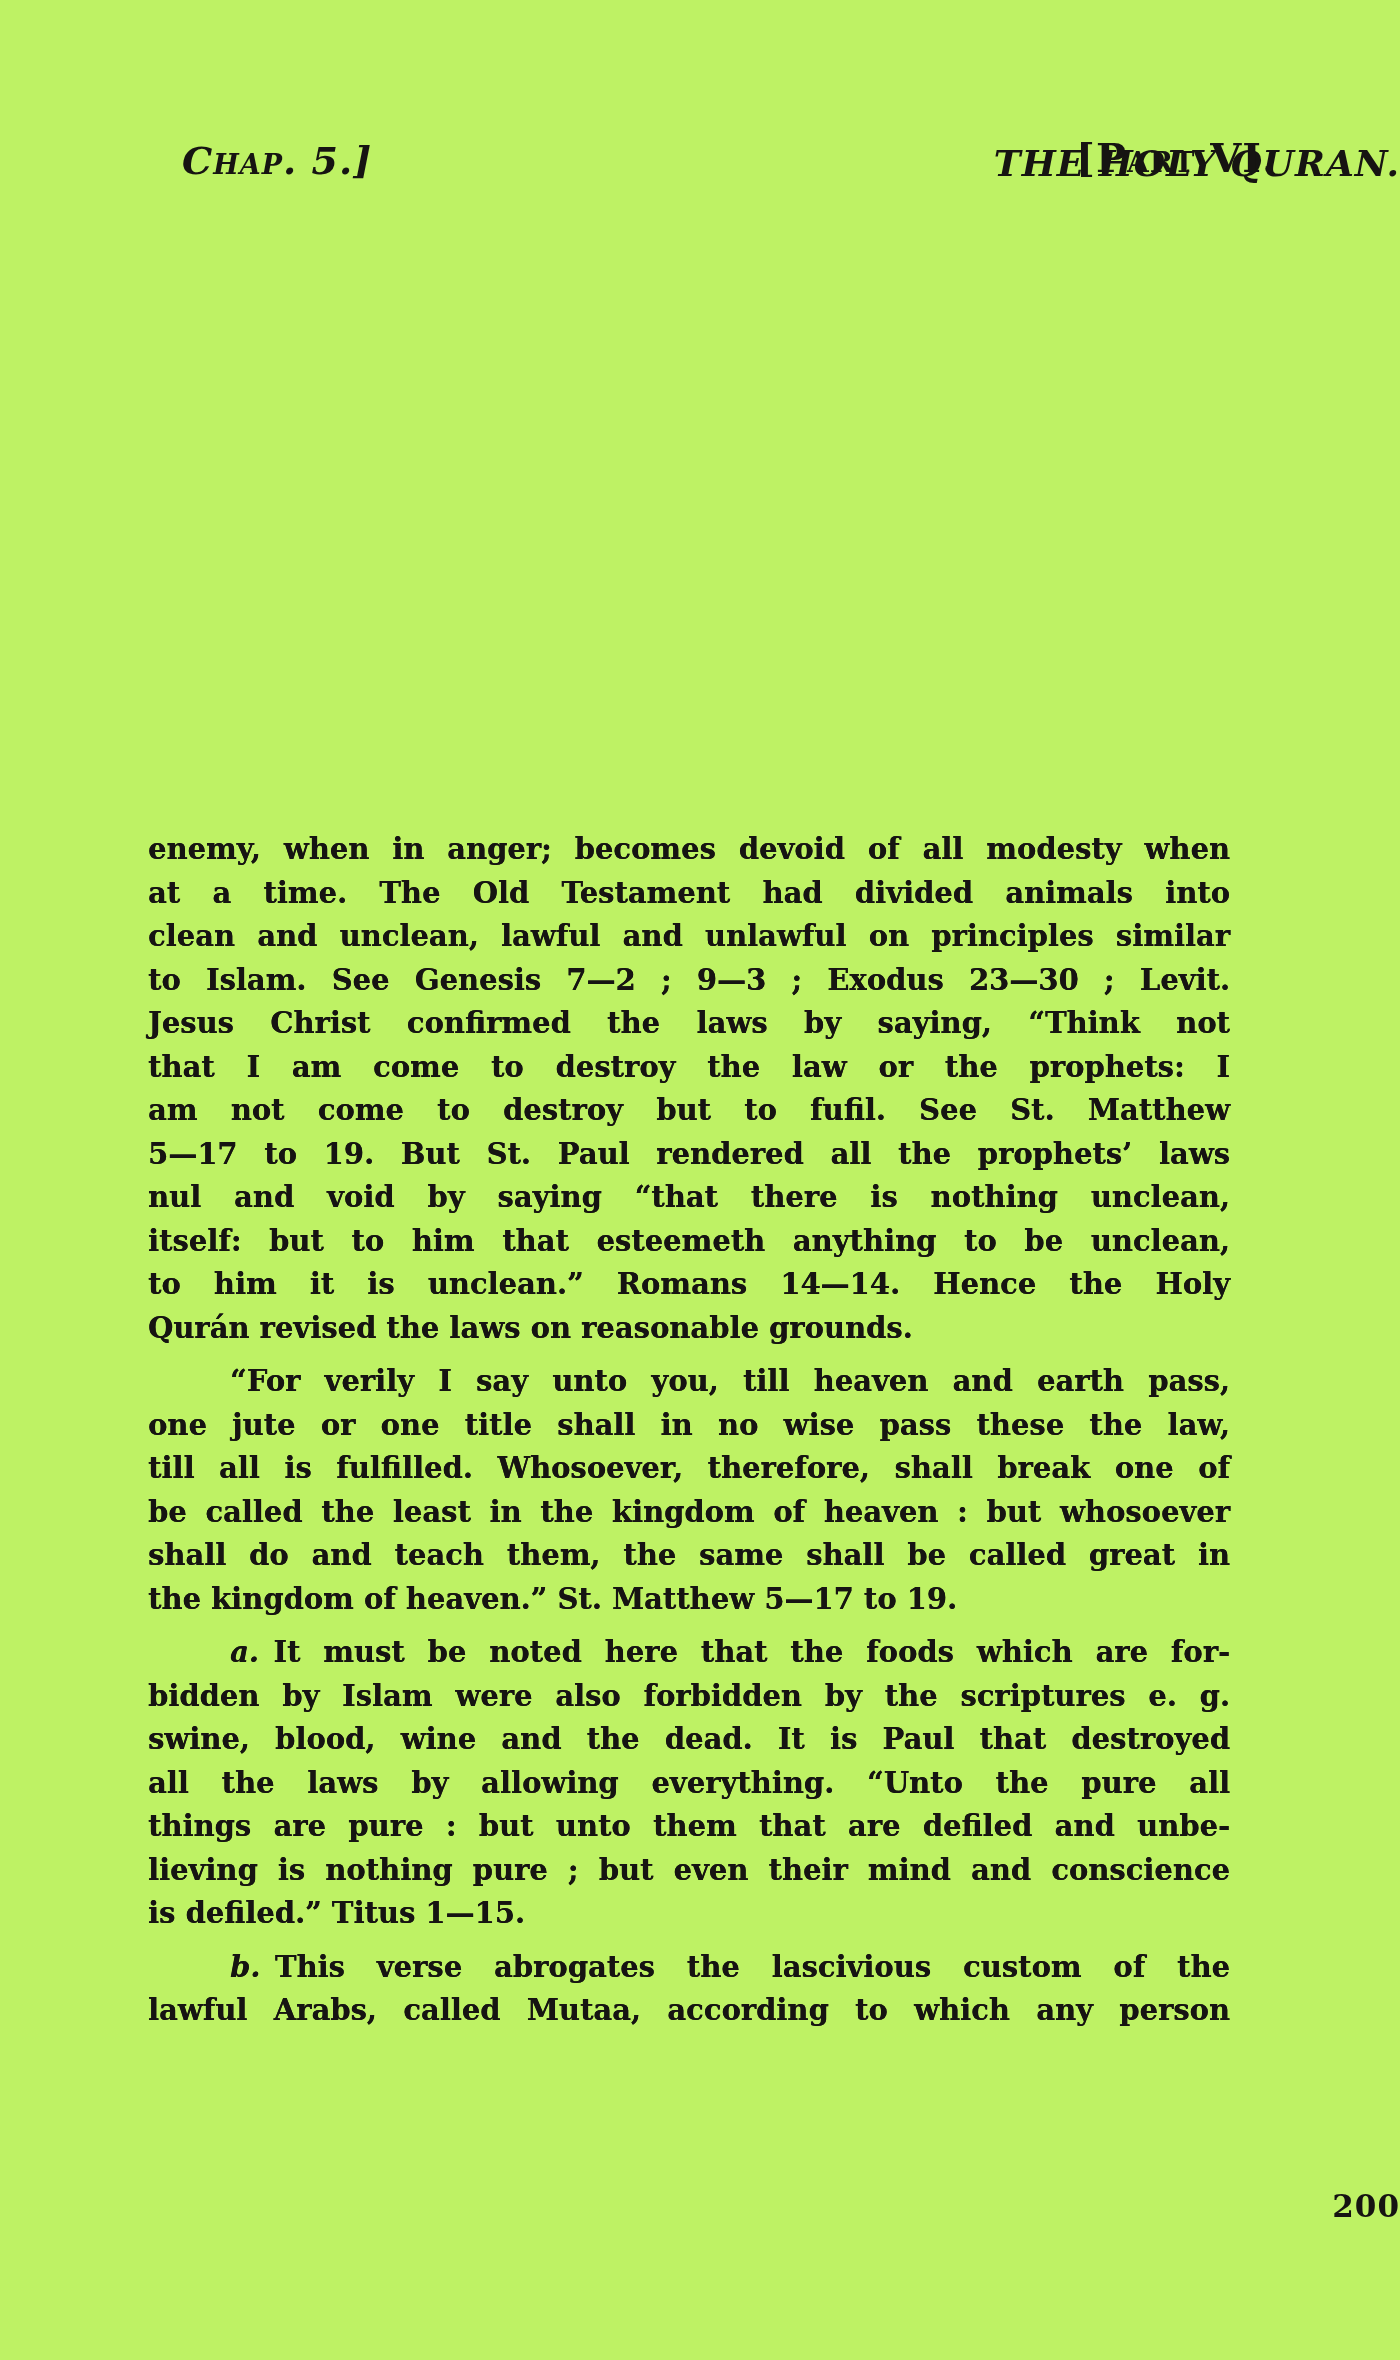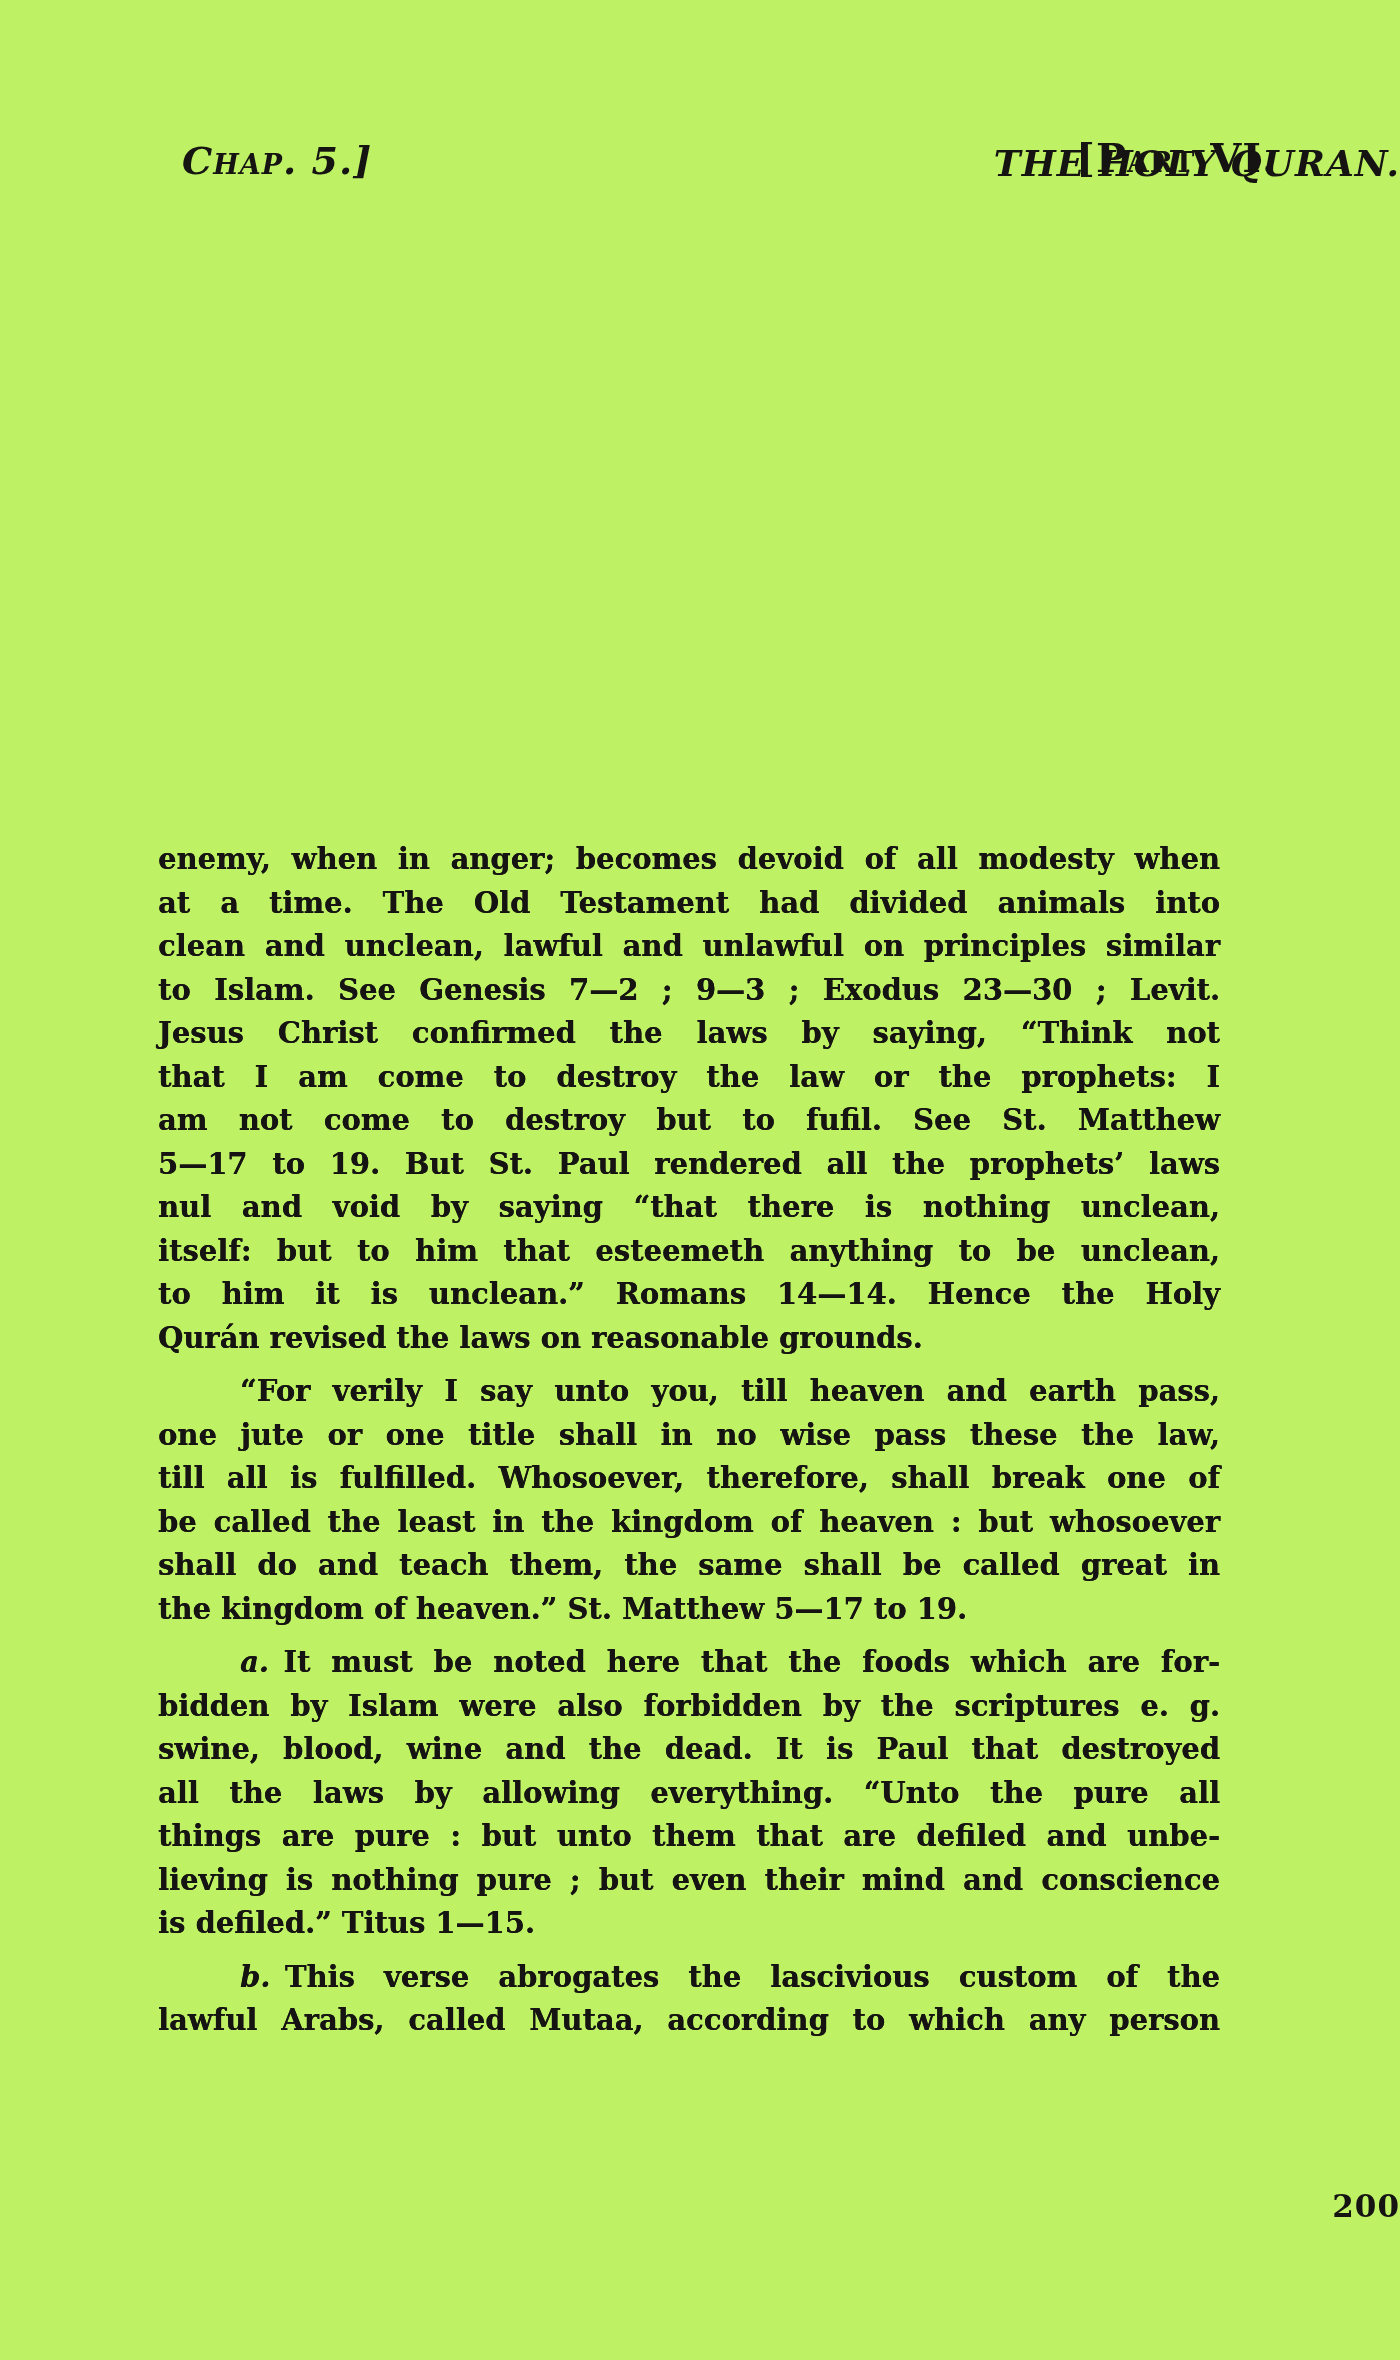--- a/index.html
+++ b/index.html
@@ -66,21 +66,21 @@
   .body-text {
     position: absolute;
     top: 828px;
     left: 148px;
     width: 1082px;
     font-size: 29px;
     font-weight: bold;
     line-height: 43.5px;
     text-shadow: 0.2px 0 0 currentColor;
   }
-  .paragraph { margin: 10px; }
+  .paragraph { margin: 0; }
   .paragraph.para-gap { margin-top: 10px; }
   .line {
     text-align: justify;
     text-align-last: justify;
     white-space: normal;
   }
   .line.line-last {
     text-align-last: left;
   }
   .line.line-indent {

